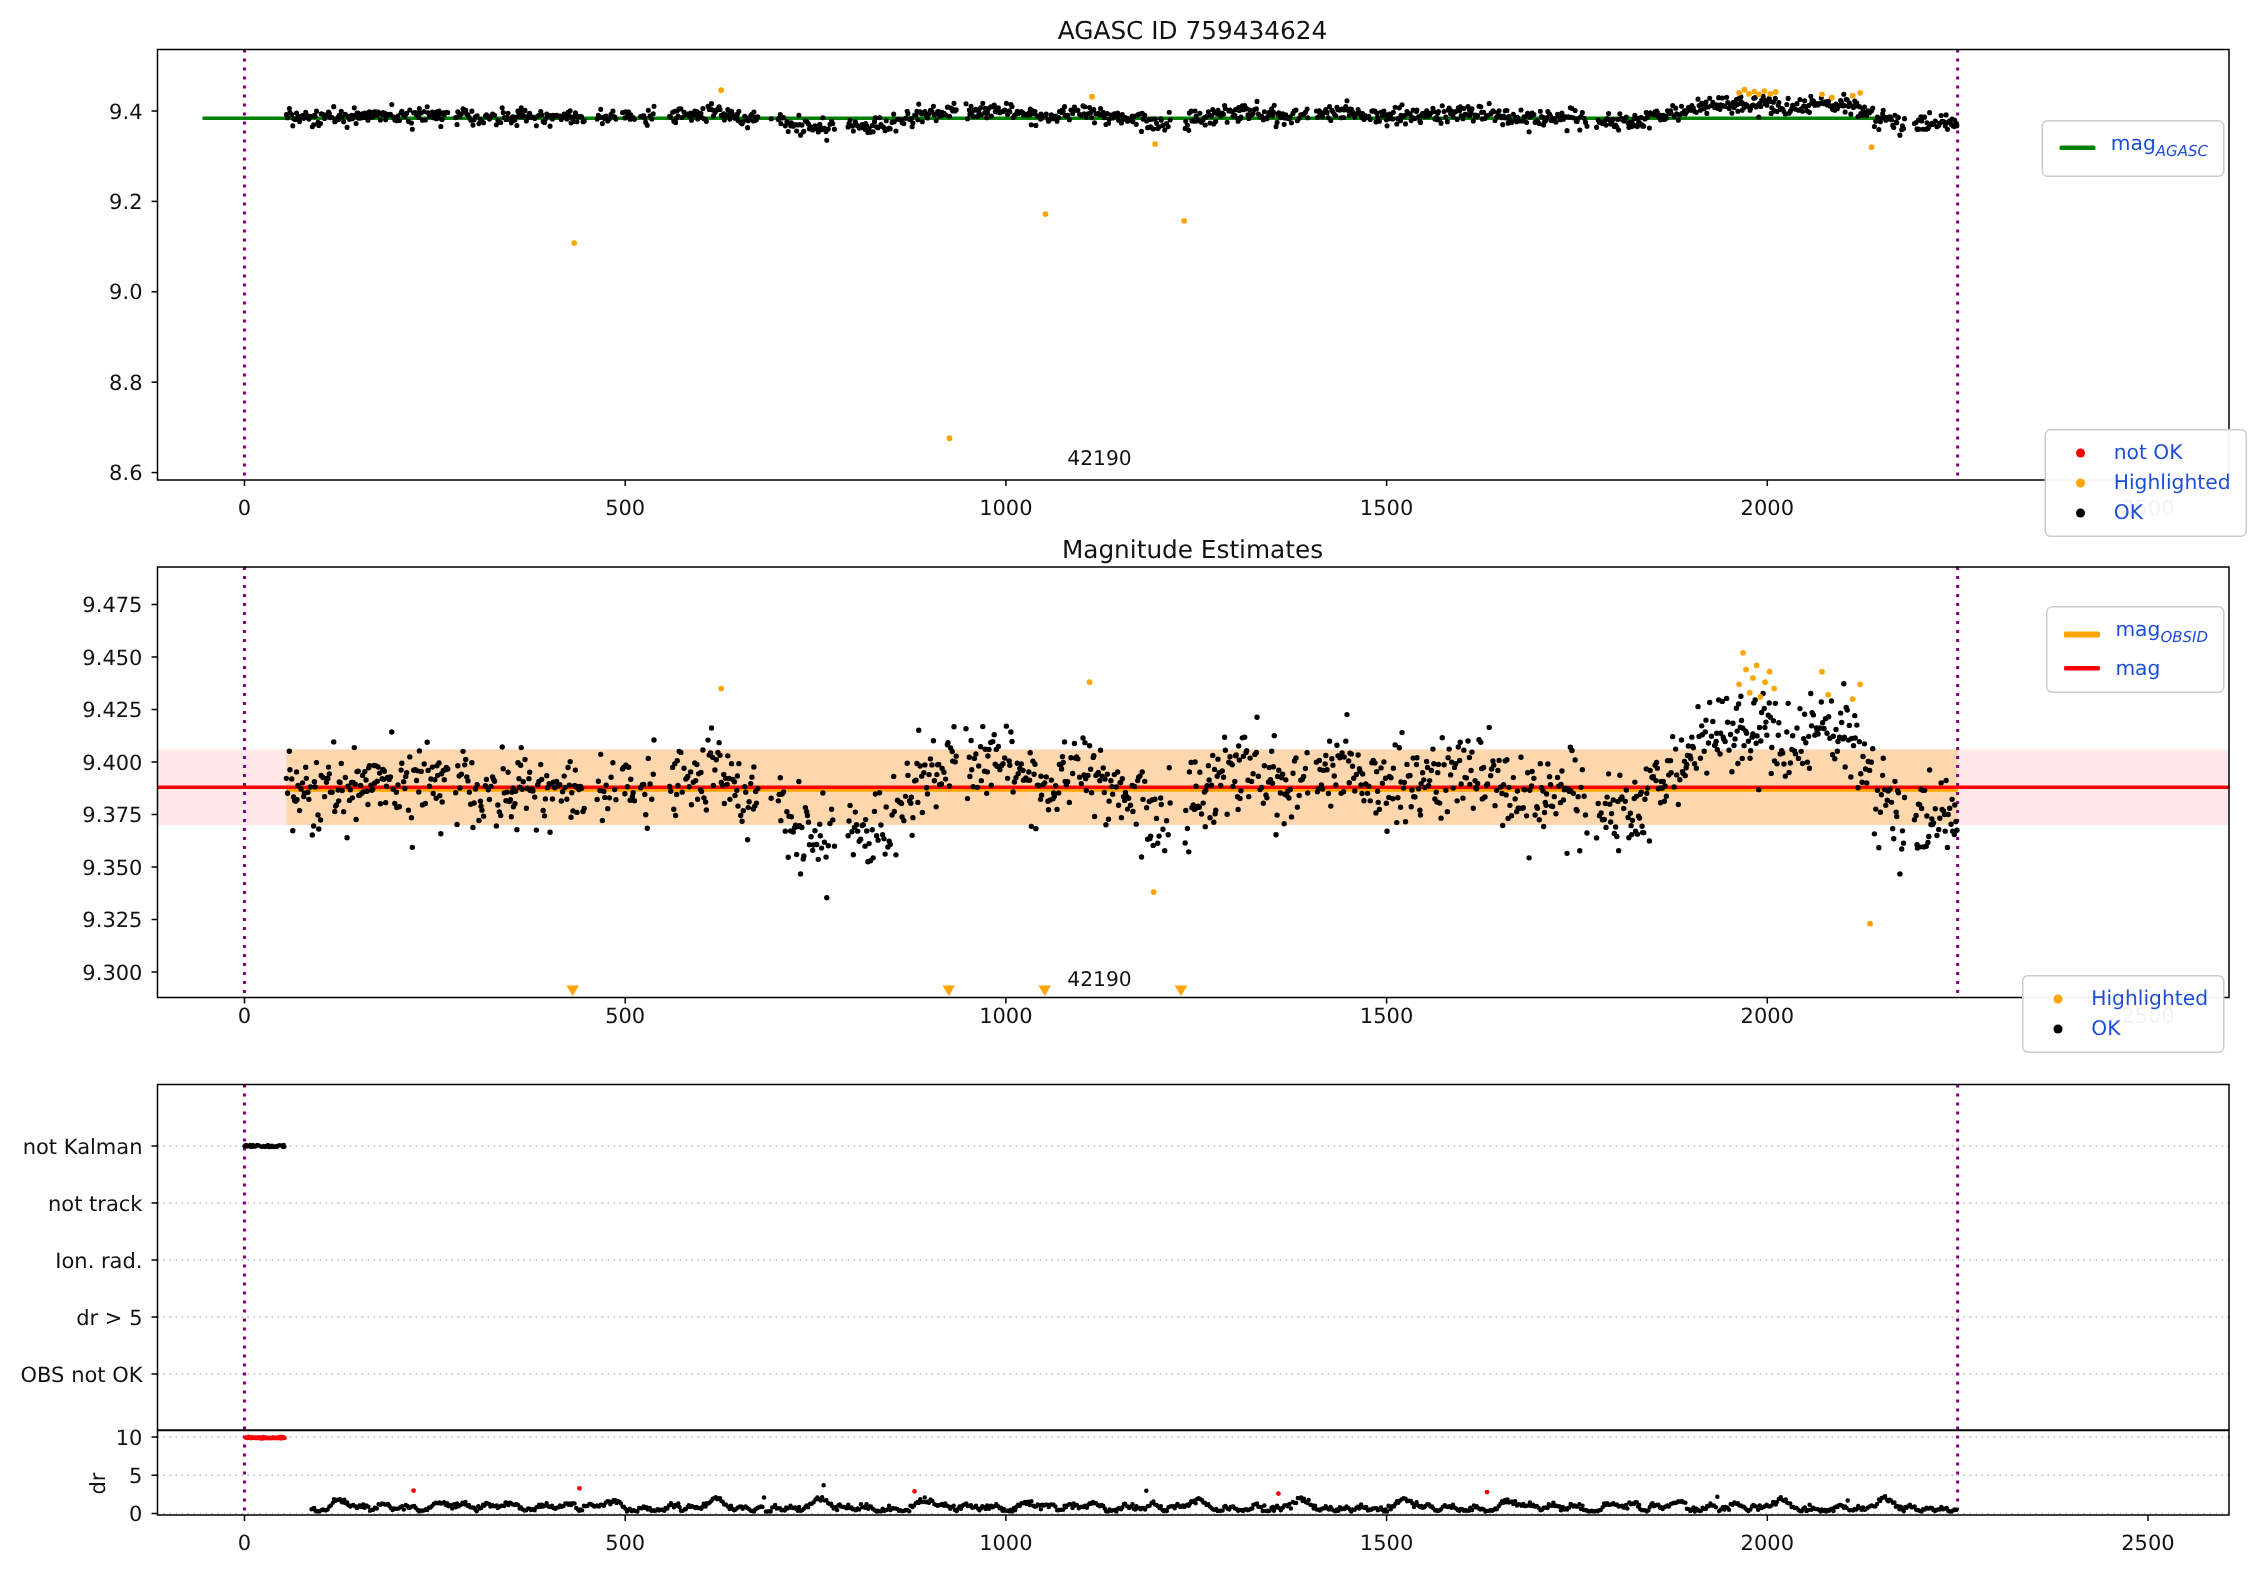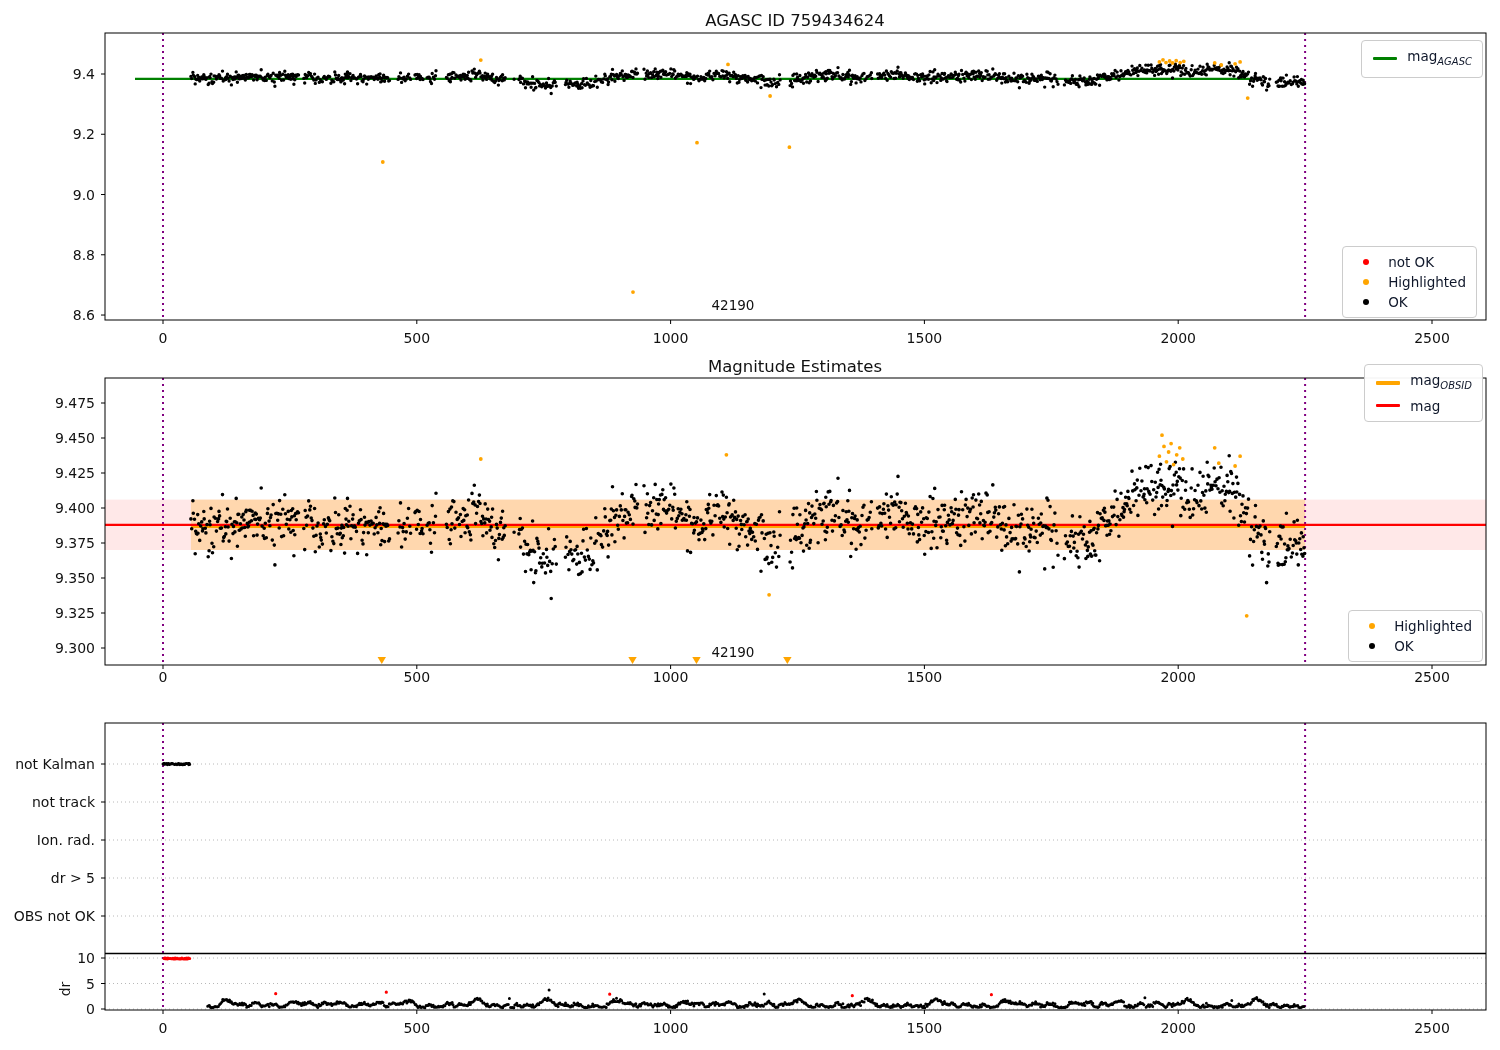--- a/index.html
+++ b/index.html
@@ -5,21 +5,21 @@
   html,body{margin:0;padding:0;background:#fff;}
   .fig{position:relative;width:1500px;height:1050px;background:#ffffff;
        font-family:"DejaVu Sans","Liberation Sans",sans-serif;overflow:hidden;}
   svg{position:absolute;left:0;display:block;}
   #svg1{top:0;}   #svg2{top:352px;} #svg3{top:697px;}
   text{fill:#111;font-family:"DejaVu Sans","Liberation Sans",sans-serif;}
   .title{font-size:16.5px;text-anchor:middle;}
   .tick{font-size:14px;}
   .anno{font-size:13.5px;text-anchor:middle;}
   .legend{position:absolute;background:rgba(255,255,255,0.95);border:1px solid #ccc;
-          border-radius:4px;padding:5px 10px;font-size:13.5px;color:#0f172a;z-index:5;}
+          border-radius:4px;padding:5px 10px;font-size:13.5px;color:#1d4ed8;z-index:5;margin-top:40px;}
   .legend .lrow{display:flex;align-items:center;line-height:20px;white-space:nowrap;}
   .legend .lmark{width:26px;display:flex;align-items:center;justify-content:center;margin-right:9px;}
   .legend .lline{width:24px;border-radius:1px;}
   .legend .ldot{border-radius:50%;}
   .legend sub{font-size:10px;font-style:italic;}
 </style>
 </head>
 <body>
 
 <div class="fig">
@@ -159,21 +159,21 @@
 
   <div id="legend-host">
       <div class="legend" style="top: 40px; right: 17px;">
         <div class="lrow">
           <span class="lmark">
             <span class="lline" style="height: 3px; background: rgb(0, 128, 0);"></span>
           </span>
           <span><span>mag</span><sub>AGASC</sub></span>
         </div>
       </div>
-      <div class="legend" style="top: 246px; right: 23px;">
+      <div class="legend" style="top: 246px; right: 2px;">
         <div class="lrow">
           <span class="lmark">
             <span class="ldot" style="width: 6px; height: 6px; background: rgb(255, 0, 0);"></span>
           </span>
           <span><span>not OK</span></span>
         </div>
         <div class="lrow">
           <span class="lmark">
             <span class="ldot" style="width: 6px; height: 6px; background: rgb(255, 165, 0);"></span>
           </span>

